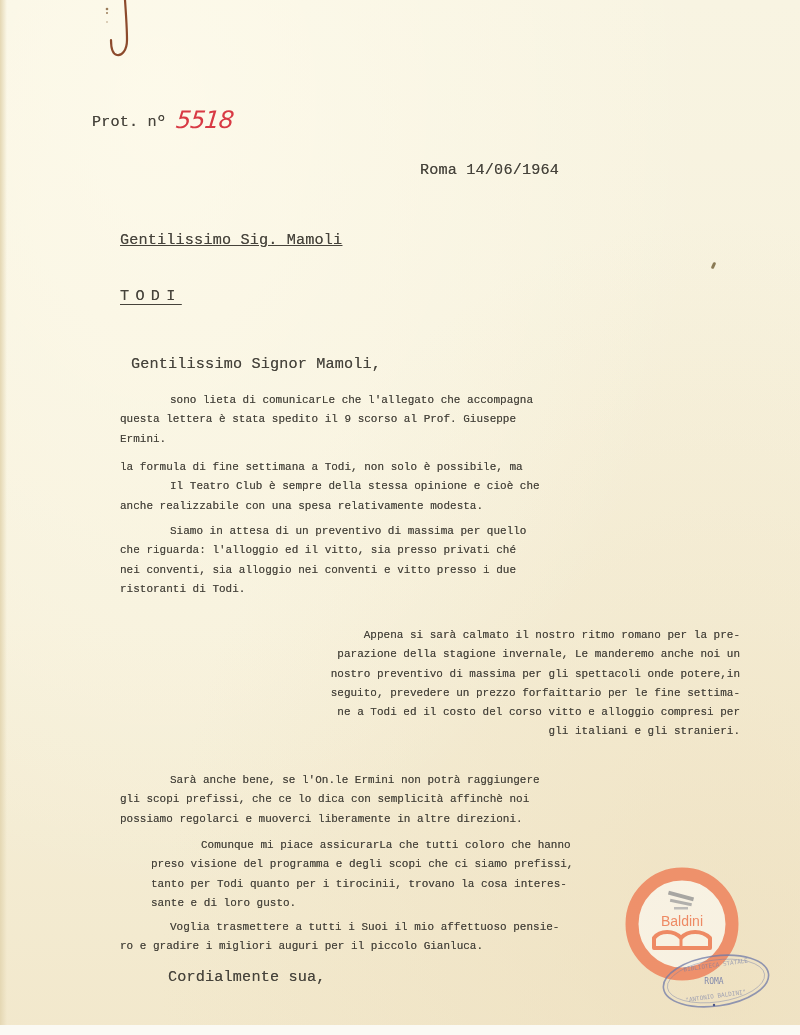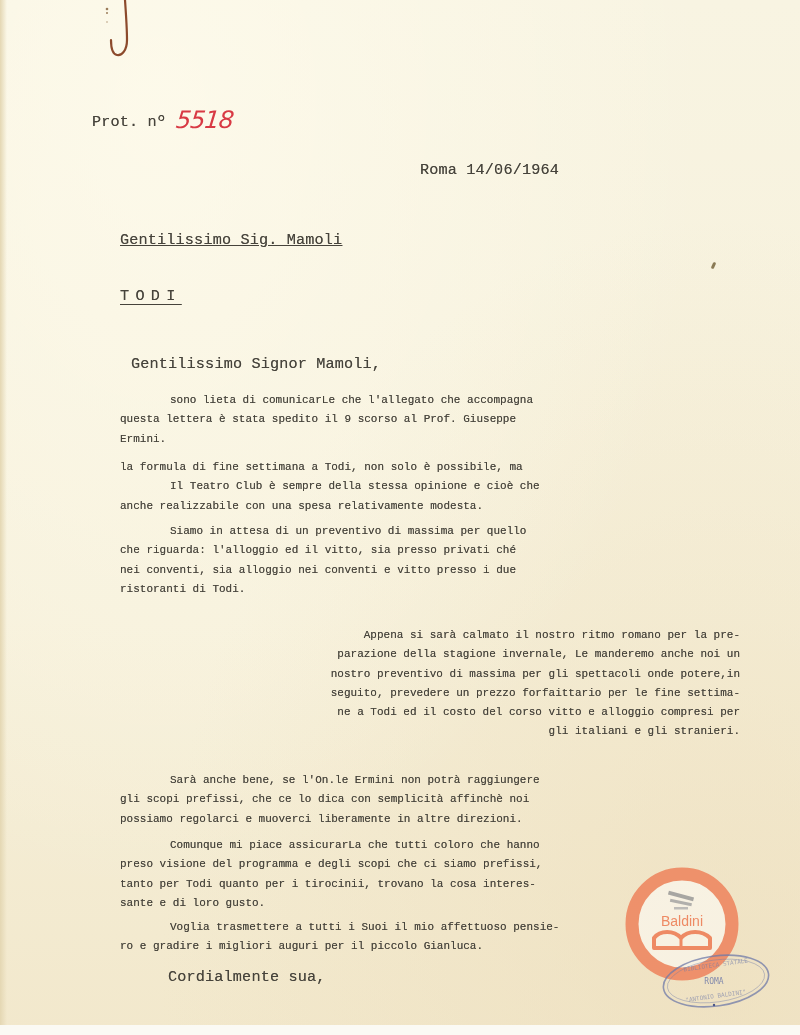--- a/index.html
+++ b/index.html
@@ -166,21 +166,21 @@
     <span class="line">gli italiani e gli stranieri.</span>
   </div>
 
 
   <div class="body-paragraph" style="top:771px;font-family:Liberation Mono, monospace;">
     <span class="line indent">Sarà anche bene, se l'On.le Ermini non potrà raggiungere</span>
     <span class="line">gli scopi prefissi, che ce lo dica con semplicità affinchè noi</span>
     <span class="line">possiamo regolarci e muoverci liberamente in altre direzioni.</span>
   </div>
 
-  <div class="body-paragraph" style="top:836px;">
+  <div class="body-paragraph" style="top:836px;margin-left:31px;">
     <span class="line indent">Comunque mi piace assicurarLa che tutti coloro che hanno</span>
     <span class="line">preso visione del programma e degli scopi che ci siamo prefissi,</span>
     <span class="line">tanto per Todi quanto per i tirocinii, trovano la cosa interes-</span>
     <span class="line">sante e di loro gusto.</span>
   </div>
 
   <div class="body-paragraph" style="top:918px;">
     <span class="line indent">Voglia trasmettere a tutti i Suoi il mio affettuoso pensie-</span>
     <span class="line">ro e gradire i migliori auguri per il piccolo Gianluca.</span>
   </div>

